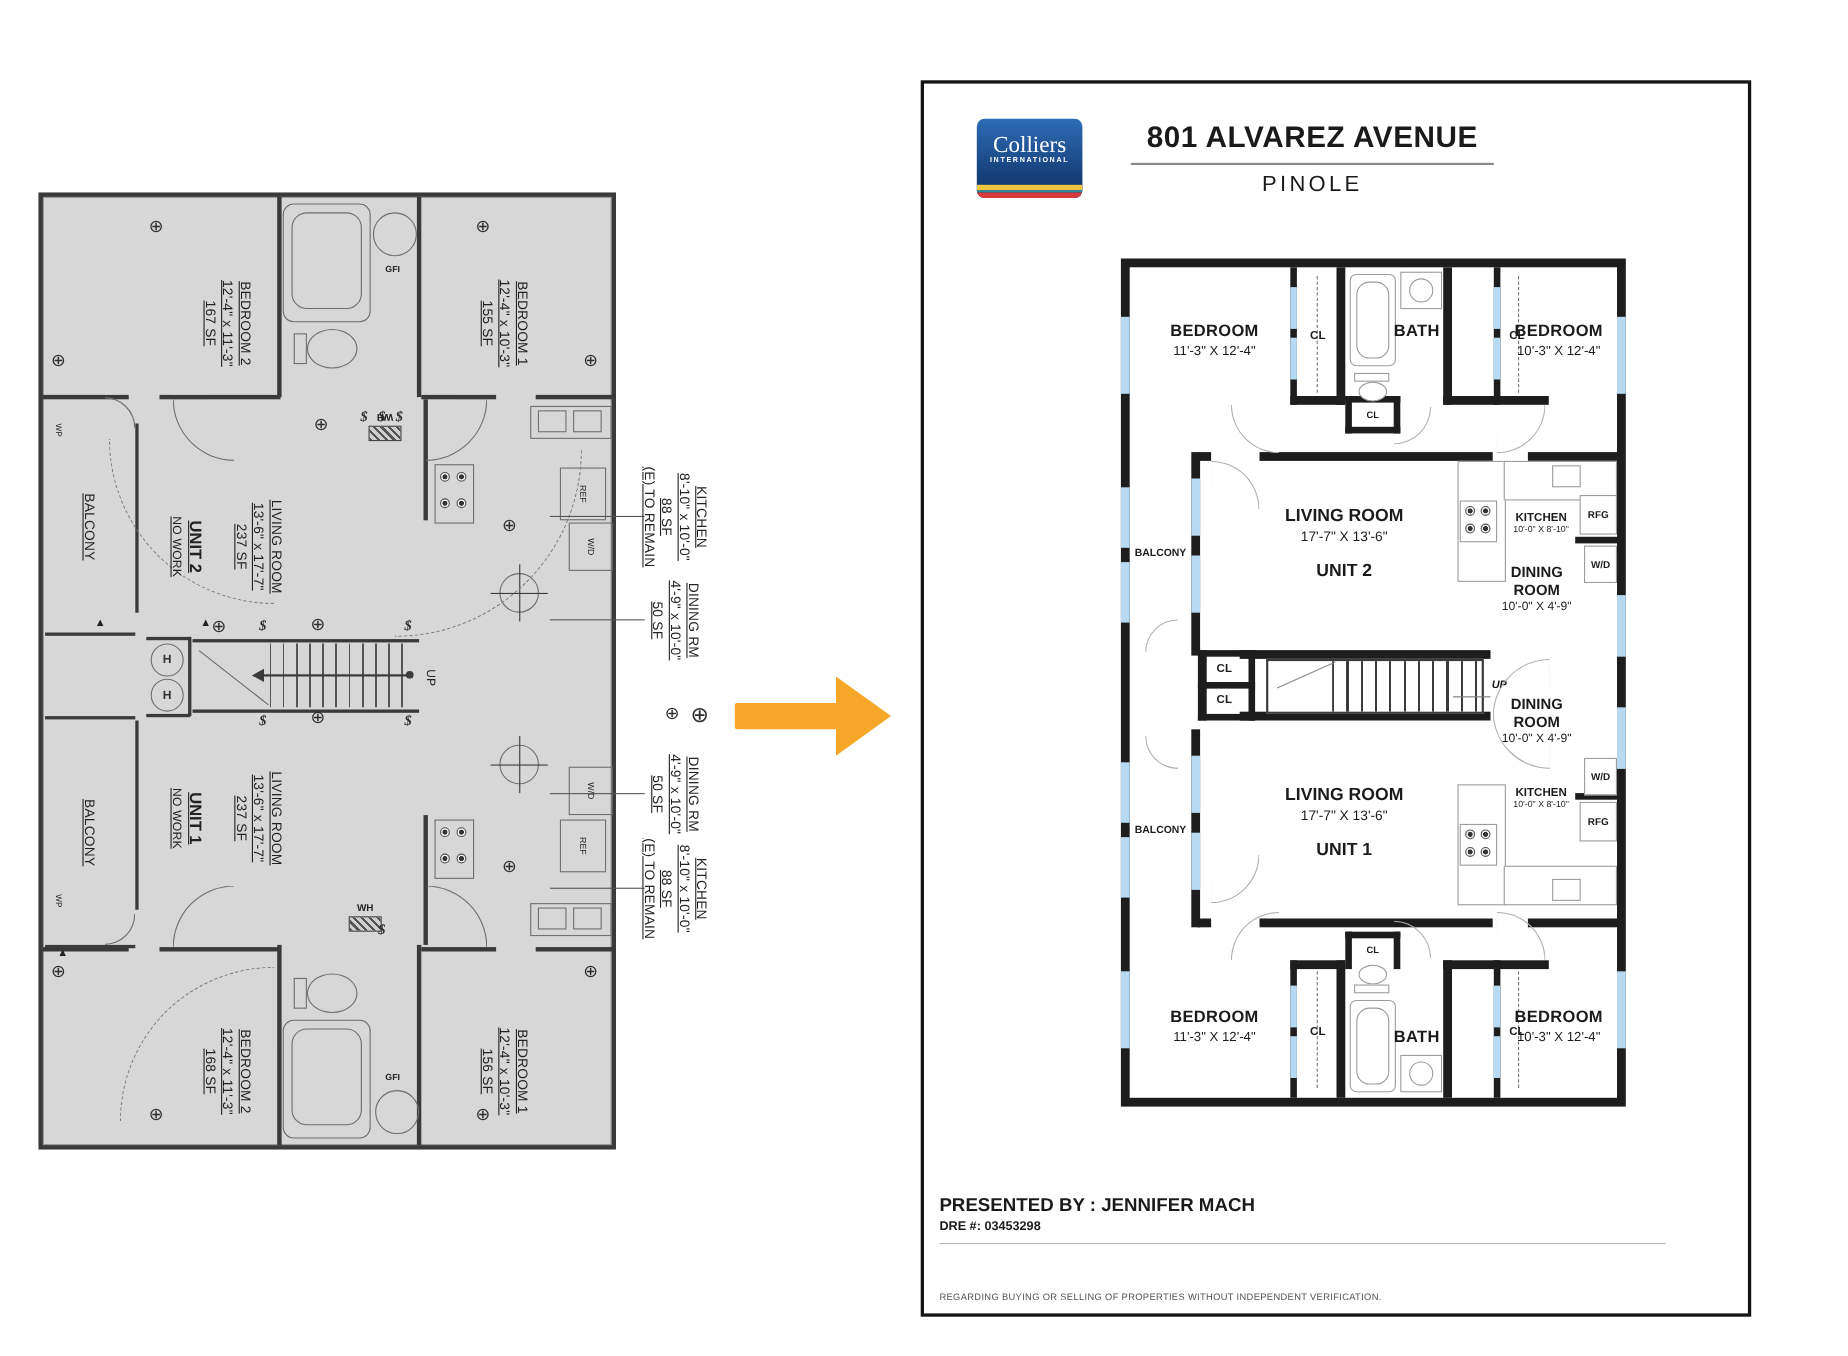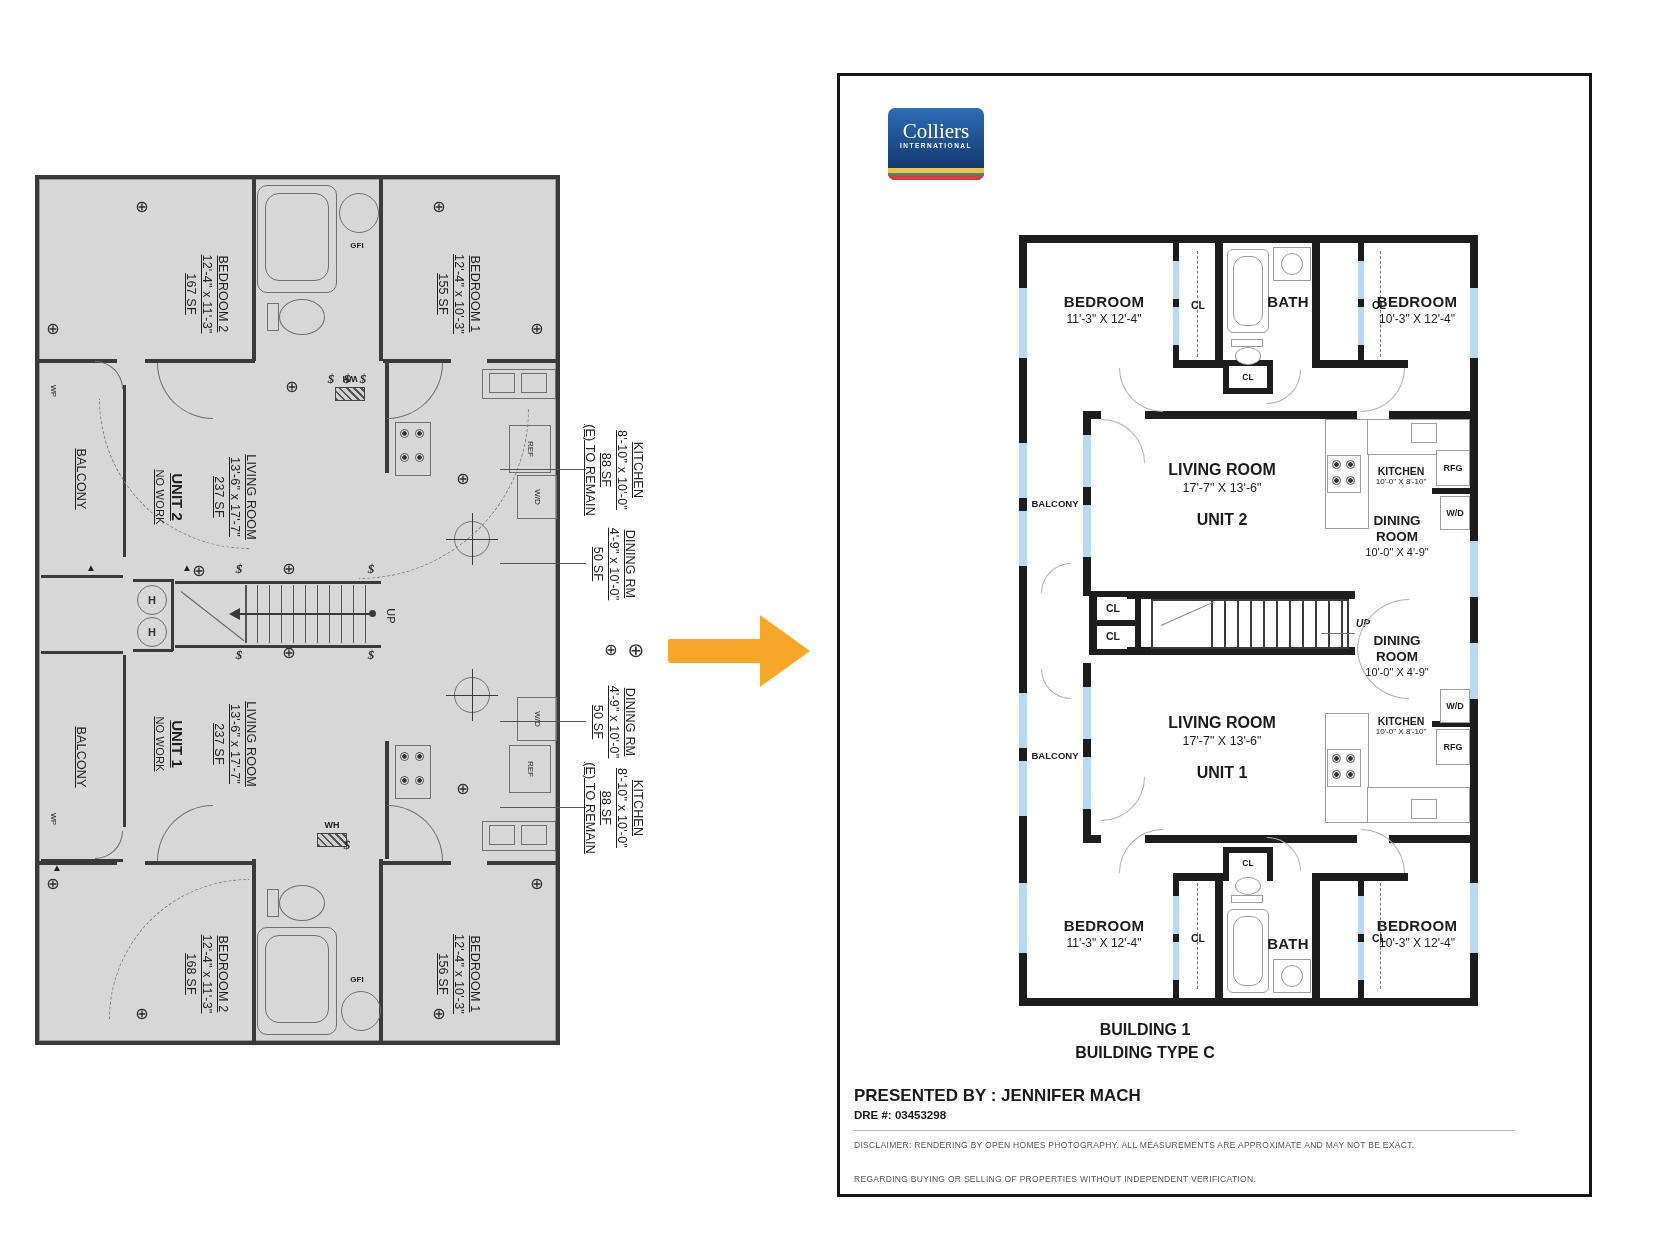--- a/index.html
+++ b/index.html
@@ -282,20 +282,24 @@
 
 <div class="A flyer">
 
   <div class="logo">
     <div class="nm">Colliers</div>
     <div class="sb">INTERNATIONAL</div>
     <div class="stripe" style="bottom:7px;height:5px;background:#edc53f"></div>
     <div class="stripe" style="bottom:5px;height:2px;background:#2f8da0"></div>
     <div class="stripe" style="bottom:0;height:5px;background:#d63c3c"></div>
   </div>
+  <div class="titleblk">
+    <div class="t1">801 ALVAREZ AVENUE</div>
+    <div class="t2">PINOLE</div>
+  </div>
 
   <div class="fplan">
 
     <div class="fwin" style="left:-8px;top:45px;width:8px;height:70px"></div>
     <div class="fwin" style="left:-8px;top:640px;width:8px;height:70px"></div>
     <div class="fwin" style="left:443px;top:45px;width:8px;height:70px"></div>
     <div class="fwin" style="left:443px;top:298px;width:8px;height:56px"></div>
     <div class="fwin" style="left:443px;top:400px;width:8px;height:56px"></div>
     <div class="fwin" style="left:443px;top:640px;width:8px;height:70px"></div>
     <div class="fwin" style="left:-8px;top:200px;width:8px;height:55px"></div>
@@ -475,22 +479,17 @@
     </div>
     <div class="flbl" style="left:390px;top:690px">
       <div class="rm">BEDROOM</div>
       <div class="dm">10'-3" X 12'-4"</div>
     </div>
     <div class="flbl cl" style="left:171px;top:695px">CL</div>
     <div class="flbl cl" style="left:352px;top:695px">CL</div>
     <div class="flbl rm" style="left:261px;top:700px">BATH</div>
   </div>
 
-  <div class="foot" style="left:155px;top:942px;width:300px;text-align:center;font-weight:bold;font-size:16px;line-height:23px">
-    <div>BUILDING 1</div>
-    <div>BUILDING TYPE C</div>
-  </div>
   <div class="foot" style="left:14px;top:1010px;font-weight:bold;font-size:17px">PRESENTED BY : JENNIFER MACH</div>
   <div class="foot" style="left:14px;top:1033px;font-weight:bold;font-size:11.5px">DRE #: 03453298</div>
   <div class="A" style="left:14px;top:1054px;width:660px;height:1px;background:#b5b5b5"></div>
-  <div class="foot disc" style="left:14px;top:1062px">DISCLAIMER: RENDERING BY OPEN HOMES PHOTOGRAPHY. ALL MEASUREMENTS ARE APPROXIMATE AND MAY NOT BE EXACT.</div>
   <div class="foot disc" style="left:14px;top:1096px">REGARDING BUYING OR SELLING OF PROPERTIES WITHOUT INDEPENDENT VERIFICATION.</div>
 </div>
 
 </body></html>

